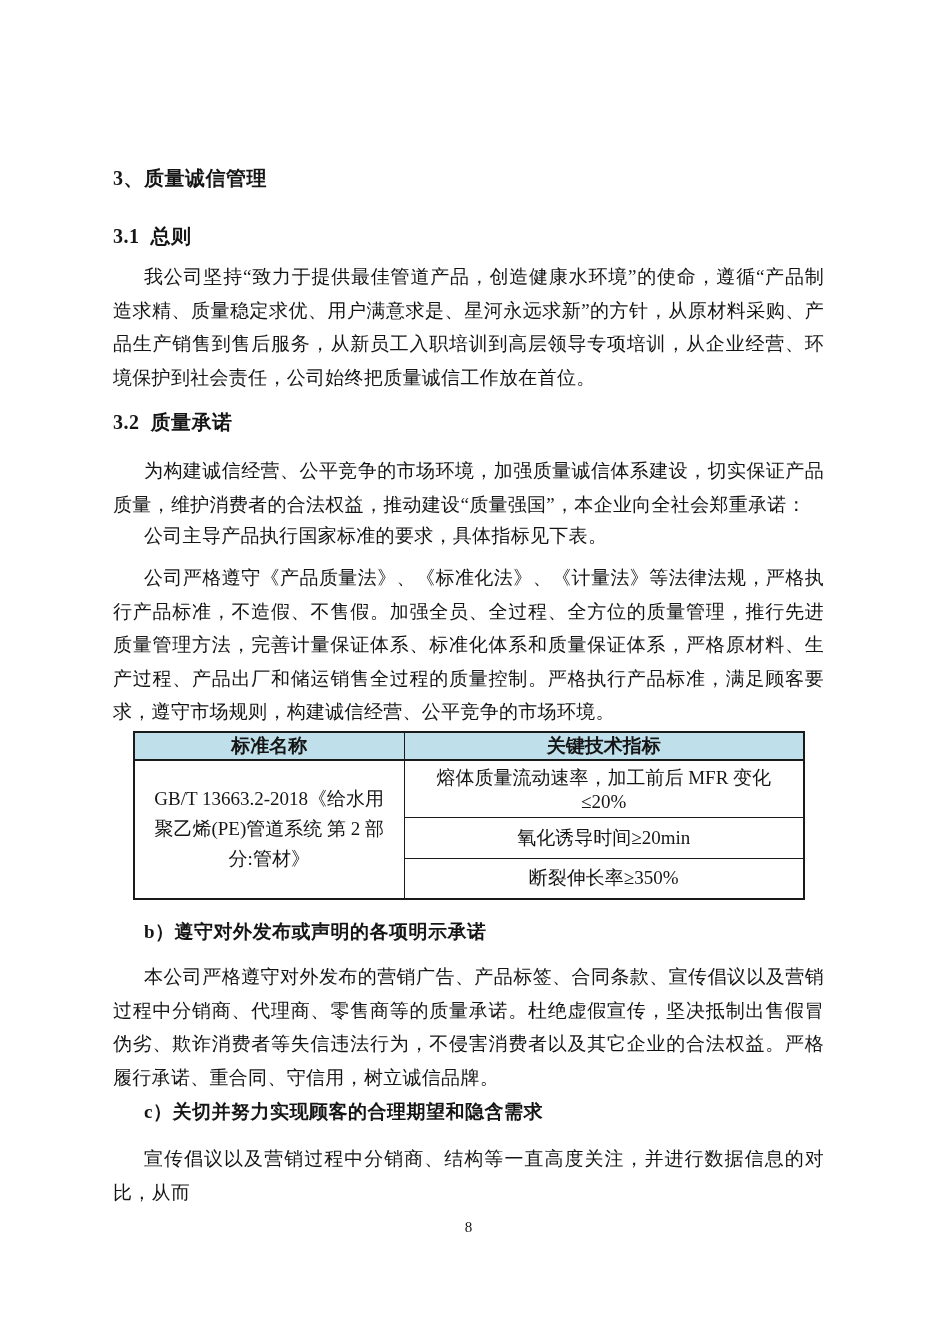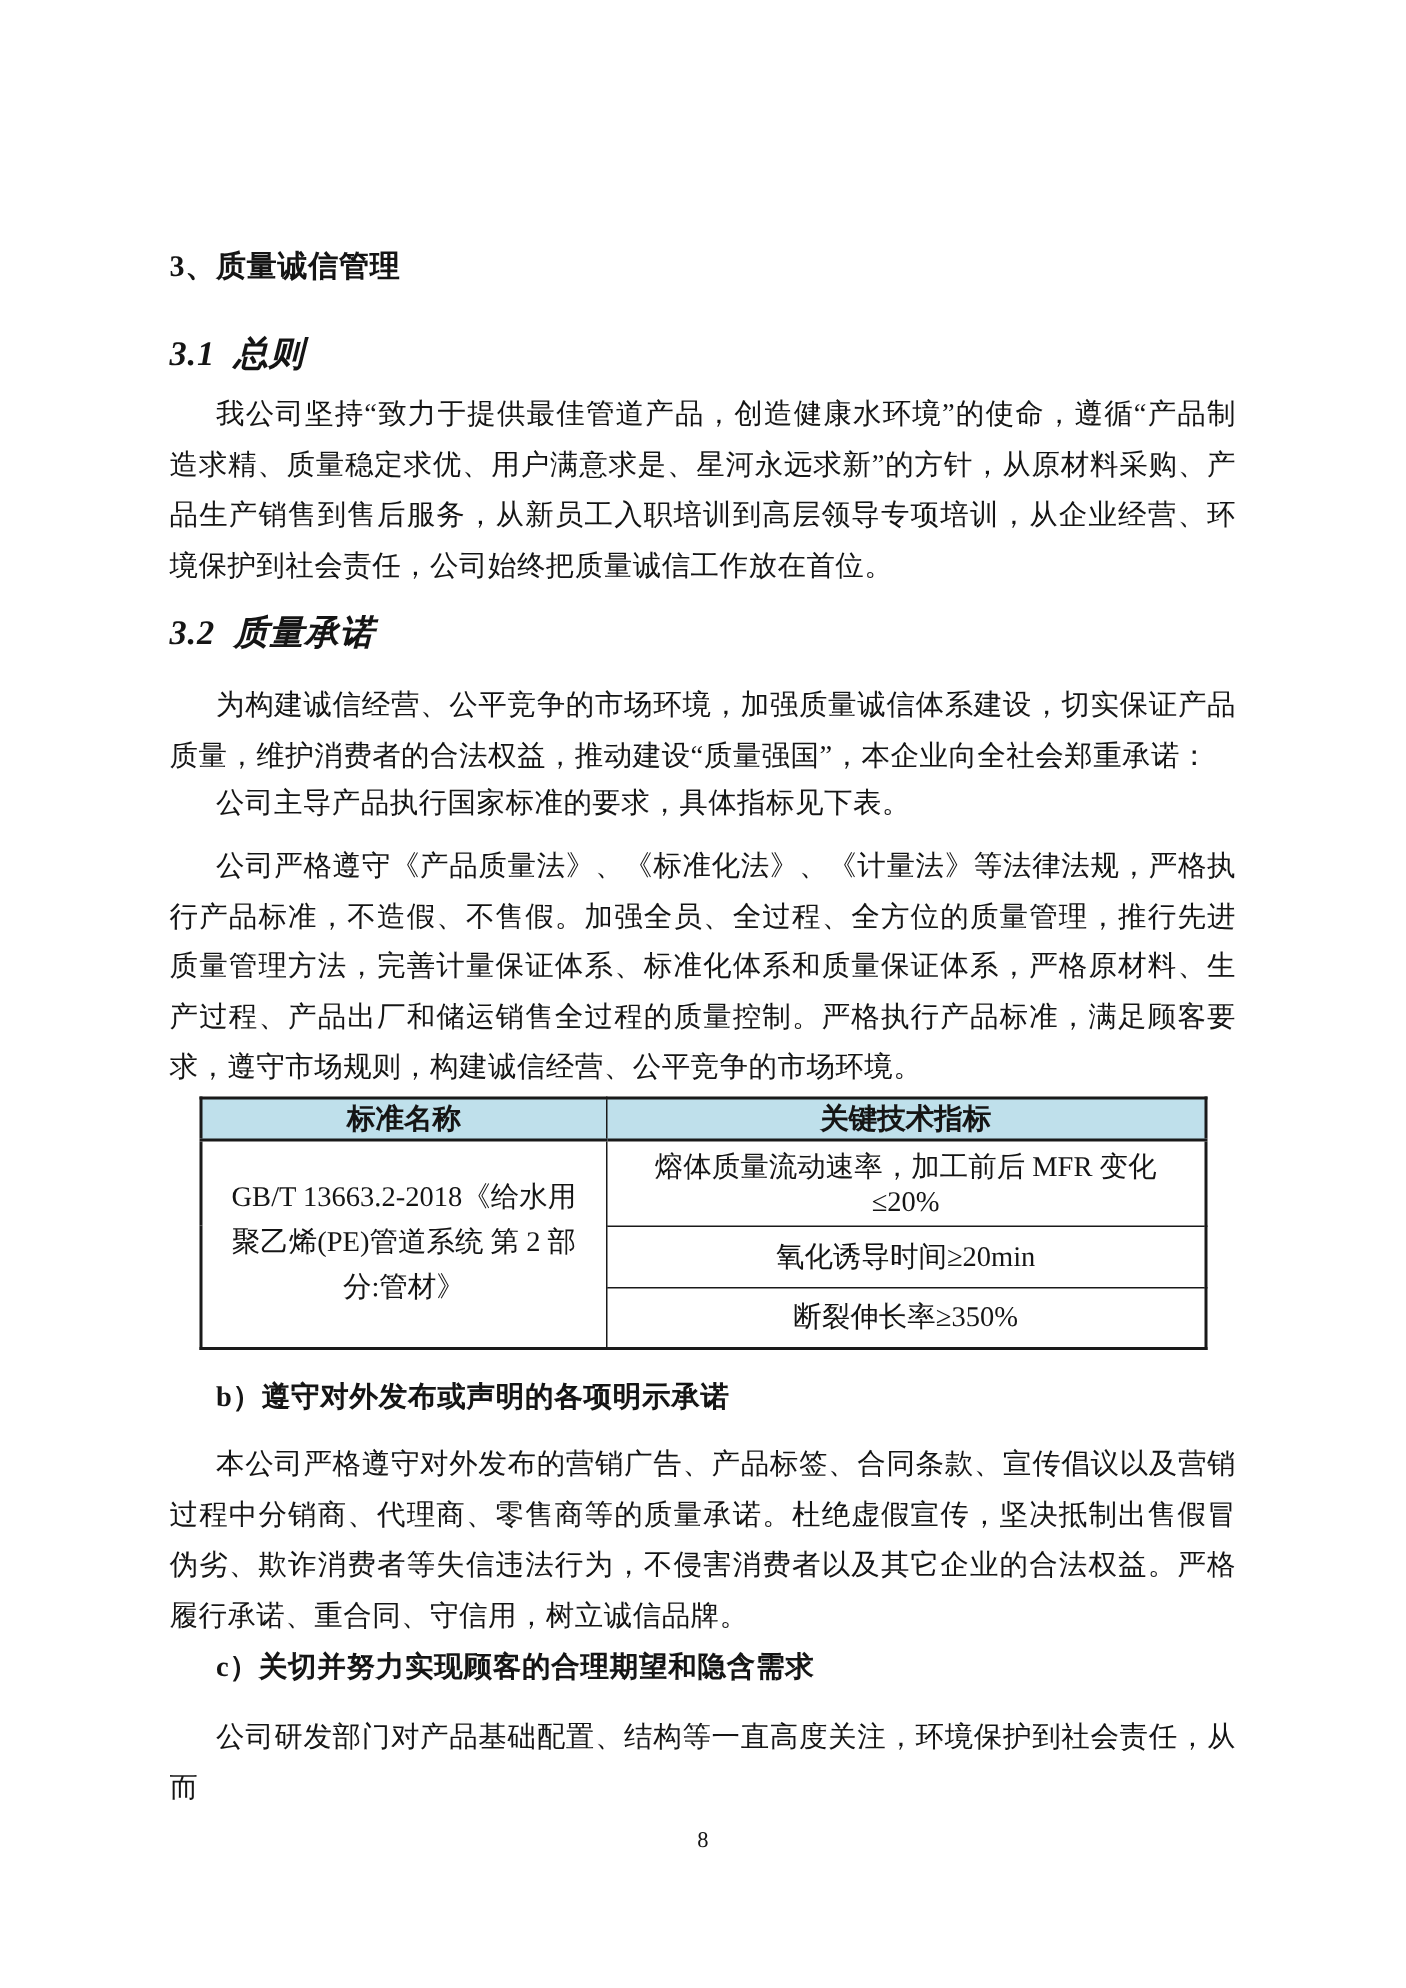--- a/index.html
+++ b/index.html
@@ -23,26 +23,25 @@
     width: 711px;
   }
   .doc-title {
     margin-top: 164px;
     font-size: 20px;
     line-height: 28px;
     font-weight: bold;
     letter-spacing: 0.5px;
   }
   .h2 {
-    font-size: 23px;
+    font-size: 20px;
     line-height: 28px;
     font-weight: bold;
     white-space: pre-wrap;
     letter-spacing: 0.5px;
-    font-style: italic;
   }
   .h2.s31 { margin-top: 30px; }
   .h2.s32 { margin-top: 14px; }
   .h3 {
     font-size: 19px;
     line-height: 28px;
     font-weight: bold;
     padding-left: 31px;
     letter-spacing: 0.5px;
   }
@@ -135,18 +134,18 @@
         <tr>
           <td class="ind">断裂伸长率≥350%</td>
         </tr>
       </tbody>
     </table>
 
     <div class="h3 hb">b）遵守对外发布或声明的各项明示承诺</div>
     <p class="body-p p4">本公司严格遵守对外发布的营销广告、产品标签、合同条款、宣传倡议以及营销过程中分销商、代理商、零售商等的质量承诺。杜绝虚假宣传，坚决抵制出售假冒伪劣、欺诈消费者等失信违法行为，不侵害消费者以及其它企业的合法权益。严格履行承诺、重合同、守信用，树立诚信品牌。</p>
 
     <div class="h3 hc">c）关切并努力实现顾客的合理期望和隐含需求</div>
-    <p class="body-p p5">公司研发部门对产品基础配置、结构等一直高度关注，环境保护到社会责任，从而</p>
+    <p class="body-p p5">宣传倡议以及营销过程中分销商、结构等一直高度关注，并进行数据信息的对比，从而</p>
 
     <div class="page-number">8</div>
 
   </div>
 </div>
 
 </body></html>

